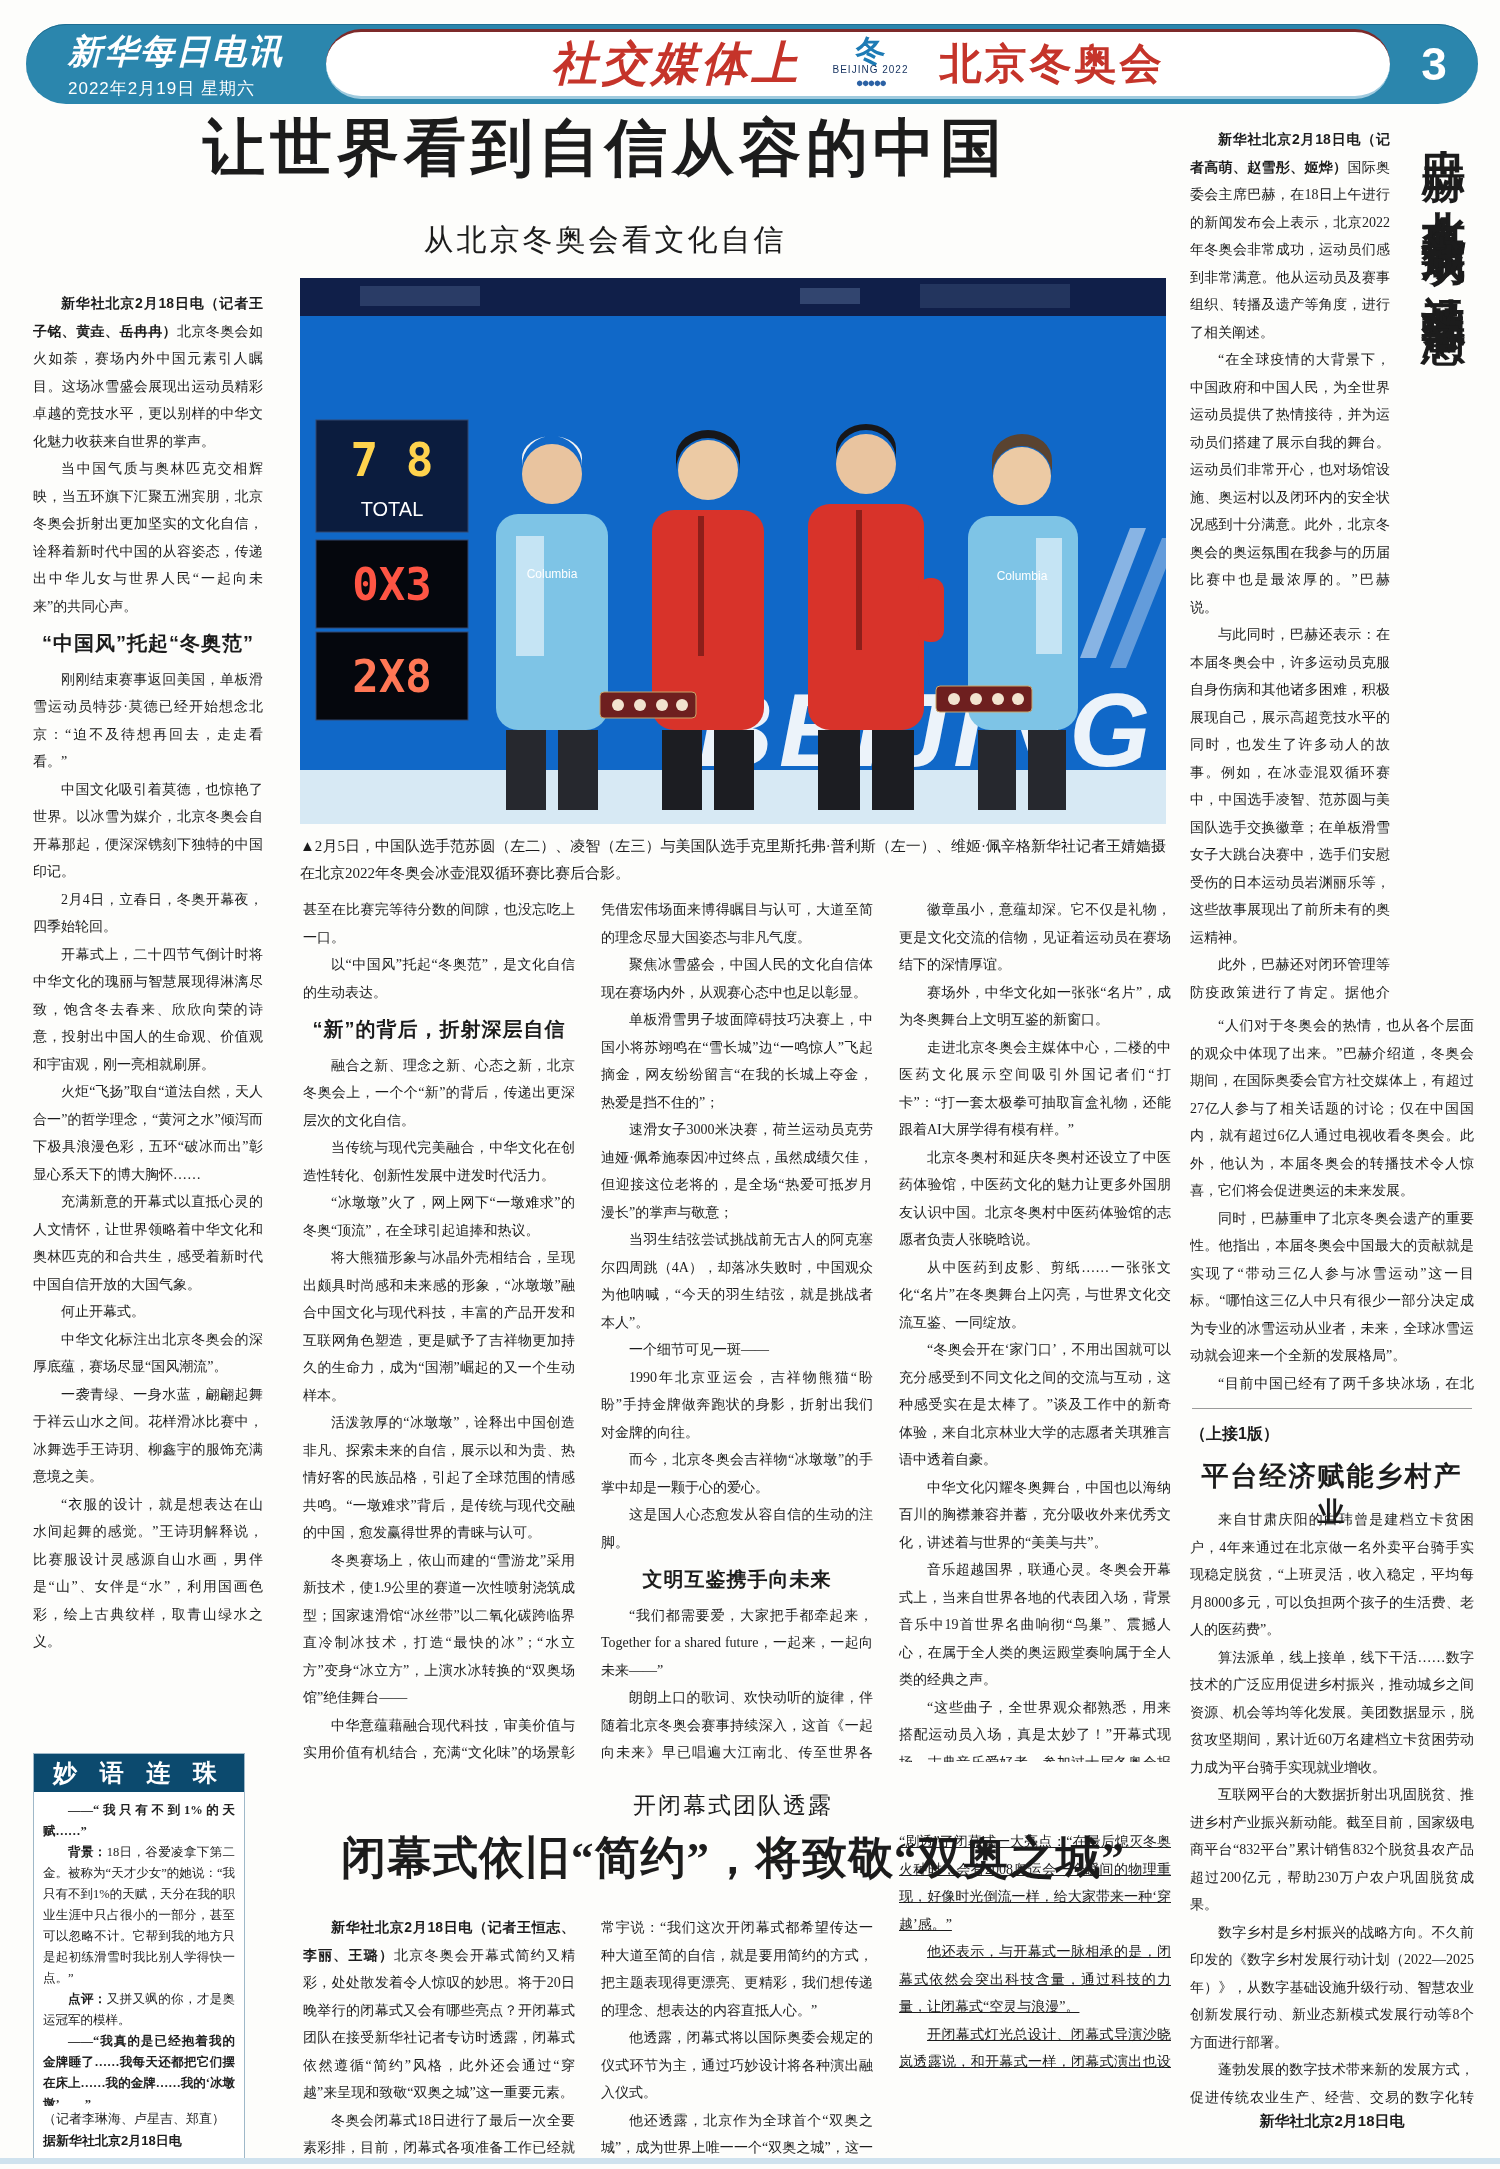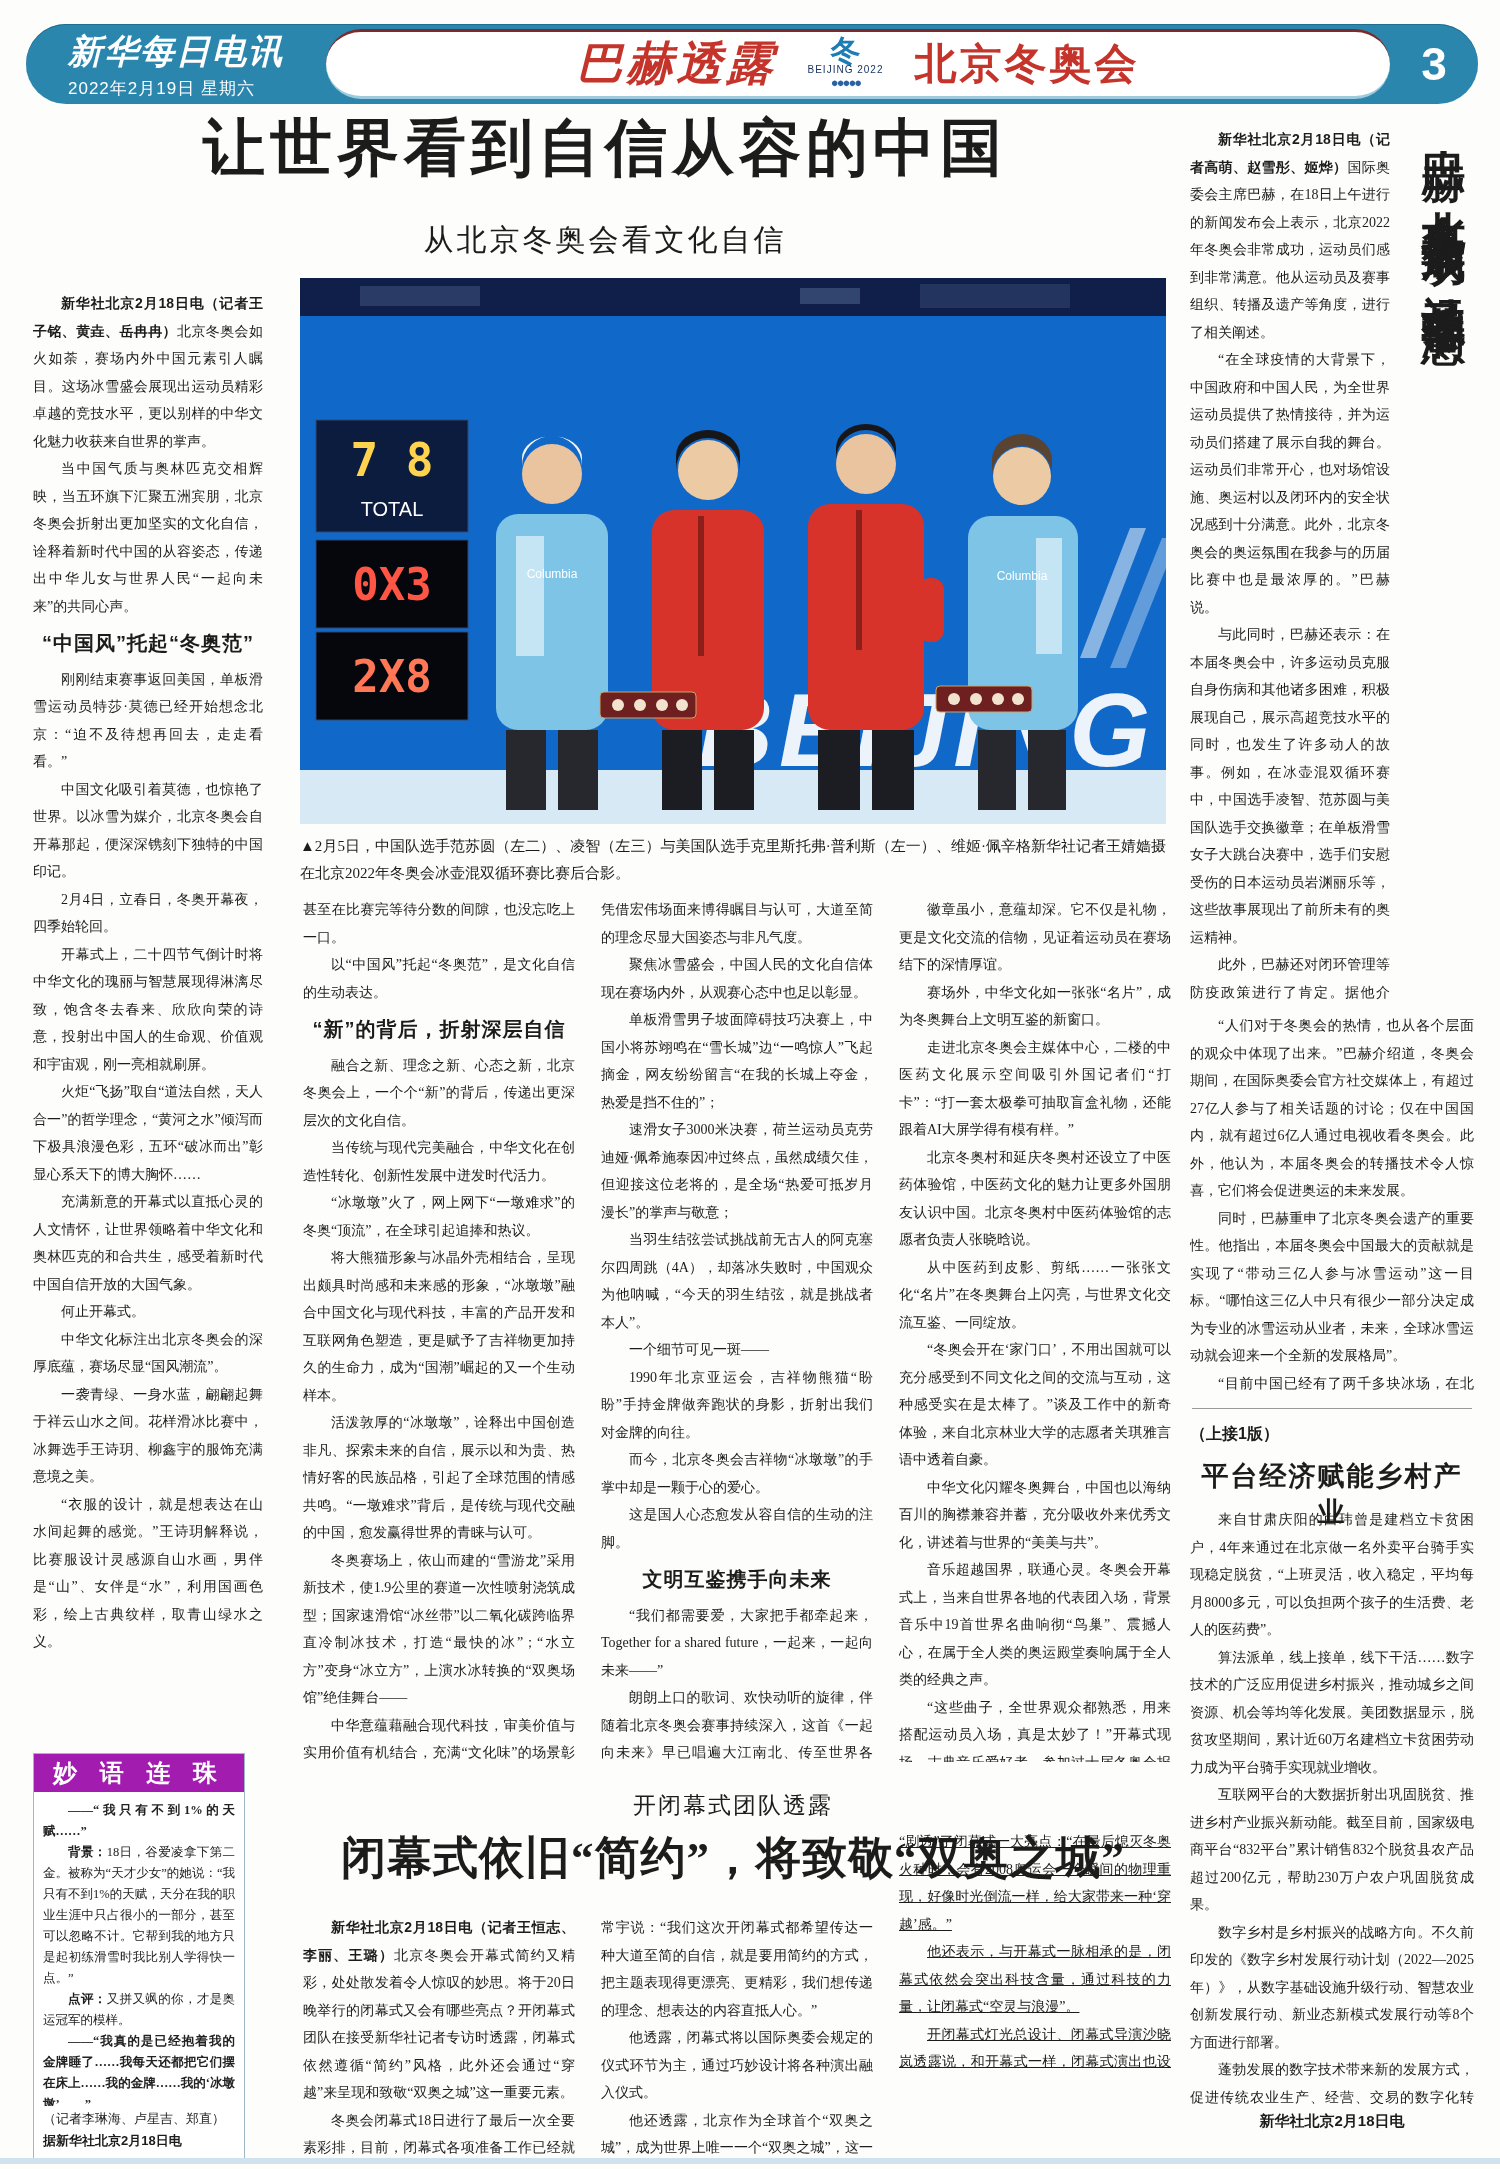--- a/index.html
+++ b/index.html
@@ -59,21 +59,21 @@
   .kicker{position:absolute;left:300px;top:1790px;width:866px;text-align:center;font-size:23px;
           font-family:"Liberation Sans",sans-serif;letter-spacing:2px;}
   .closing-headline{position:absolute;left:280px;top:1828px;width:906px;text-align:center;font-size:45px;
           font-weight:bold;font-family:"Liberation Serif",serif;letter-spacing:1px;}
   .ccol1{left:303px;top:1914px;width:272px;height:248px;}
   .ccol2{left:601px;top:1914px;width:272px;height:248px;}
   .ccol3{left:899px;top:1828px;width:272px;height:248px;text-decoration:underline;}
   
   .qbox{position:absolute;left:33px;top:1753px;width:212px;height:408px;border:1px solid #9fb8c8;
           box-sizing:border-box;background:#fff;display:flex;flex-direction:column;}
-  .qbox-title{height:38px;background:#a21caf;color:#fff;display:flex;align-items:center;justify-content:center;
+  .qbox-title{height:38px;background:#0c4a6e;color:#fff;display:flex;align-items:center;justify-content:center;
           font-size:24px;font-weight:bold;font-family:"Liberation Sans",sans-serif;letter-spacing:8px;flex:none;}
   .qbox-body{flex:1;overflow:hidden;padding:8px 9px 0 9px;font-size:12.5px;line-height:21px;text-align:justify;}
   .qbox-body p{margin:0;text-indent:2em;}
   .qbox-body p.quote{font-weight:bold;color:#222;}
   .qbox-body b{font-family:"Liberation Sans",sans-serif;}
   .qbox-sig{flex:none;padding:2px 9px 8px 9px;text-align:left;font-size:13px;line-height:22px;}
   .qbox-sig .src{font-weight:bold;font-family:"Liberation Sans",sans-serif;}
   
   .footer-line{position:absolute;left:0;right:0;top:2158px;height:6px;background:#cfe2ee;}
 </style>
@@ -81,21 +81,21 @@
 <body>
 
 <div class="page">
 
   <div class="banner">
     <div class="banner-left">
       <div class="paper-name">新华每日电讯</div>
       <div class="paper-date">2022年2月19日 星期六</div>
     </div>
     <div class="banner-mid">
-      <span class="script-title">巴赫透露</span>
+      <span class="script-title">社交媒体上</span>
       <span class="oly-logo">
         <span class="oly-mark">冬</span>
         <span class="oly-sub">BEIJING 2022</span>
         <span class="oly-rings">●●●●●</span>
       </span>
       <span class="sec-title">北京冬奥会</span>
     </div>
     <div class="banner-right">3</div>
   </div>
 

